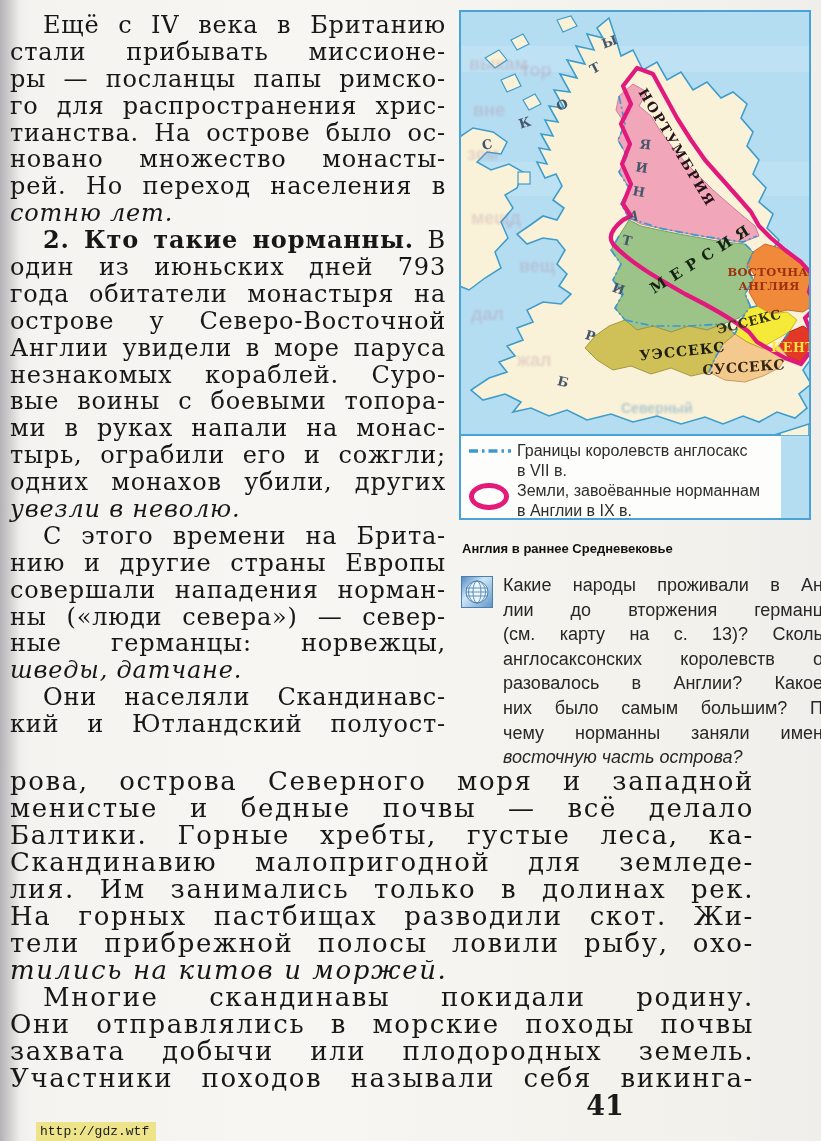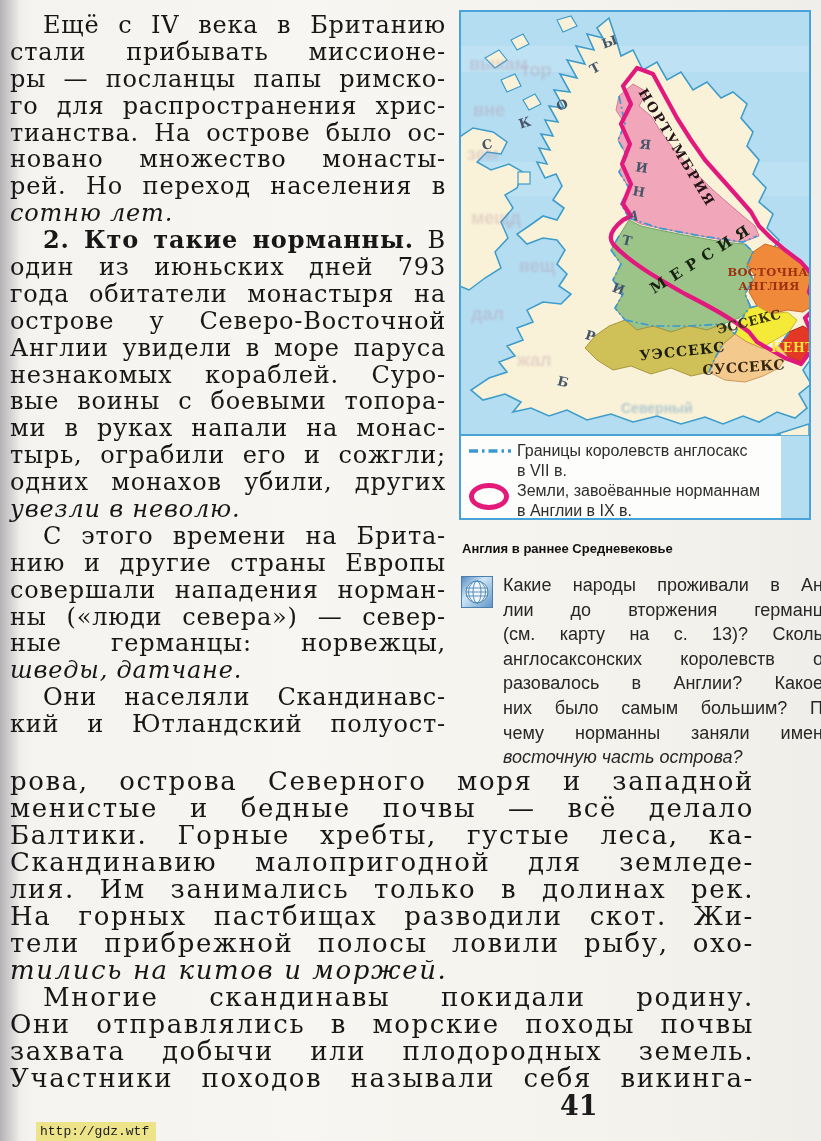--- a/index.html
+++ b/index.html
@@ -38,21 +38,21 @@
   .caption{position:absolute;left:462px;top:541px;width:356px;
            font-family:"Liberation Sans",sans-serif;font-weight:700;font-size:13px;color:#111;}
   .qblock{position:absolute;left:461px;top:573px;width:360px;}
   .globe{position:absolute;left:0;top:3px;width:32px;height:32px;}
   .qtext{position:absolute;left:42px;top:0;width:320px;font-family:"Liberation Sans",sans-serif;
          font-size:18px;color:#272727;}
   .qline{height:24.6px;line-height:24.6px;white-space:nowrap;}
   .qline.just{white-space:normal;}
 
   
-  .pagenum{position:absolute;left:560px;top:1090px;width:90px;text-align:left;
+  .pagenum{position:absolute;left:560px;top:1090px;width:90px;text-align:center;
            font-size:27px;font-weight:700;color:#1b1b1b;}
   .watermark{position:absolute;left:0;top:1122px;background:#ede48a;color:#1c1c1c;
              font-family:Liberation Mono, monospace;font-size:13px;padding:2px 7px 13px 4px;margin-left:36px;}
 
   
   .bleed{position:absolute;font-family:"Liberation Sans",sans-serif;font-weight:700;
          filter:blur(1px);pointer-events:none;}
 </style>
 </head>
 <body>

